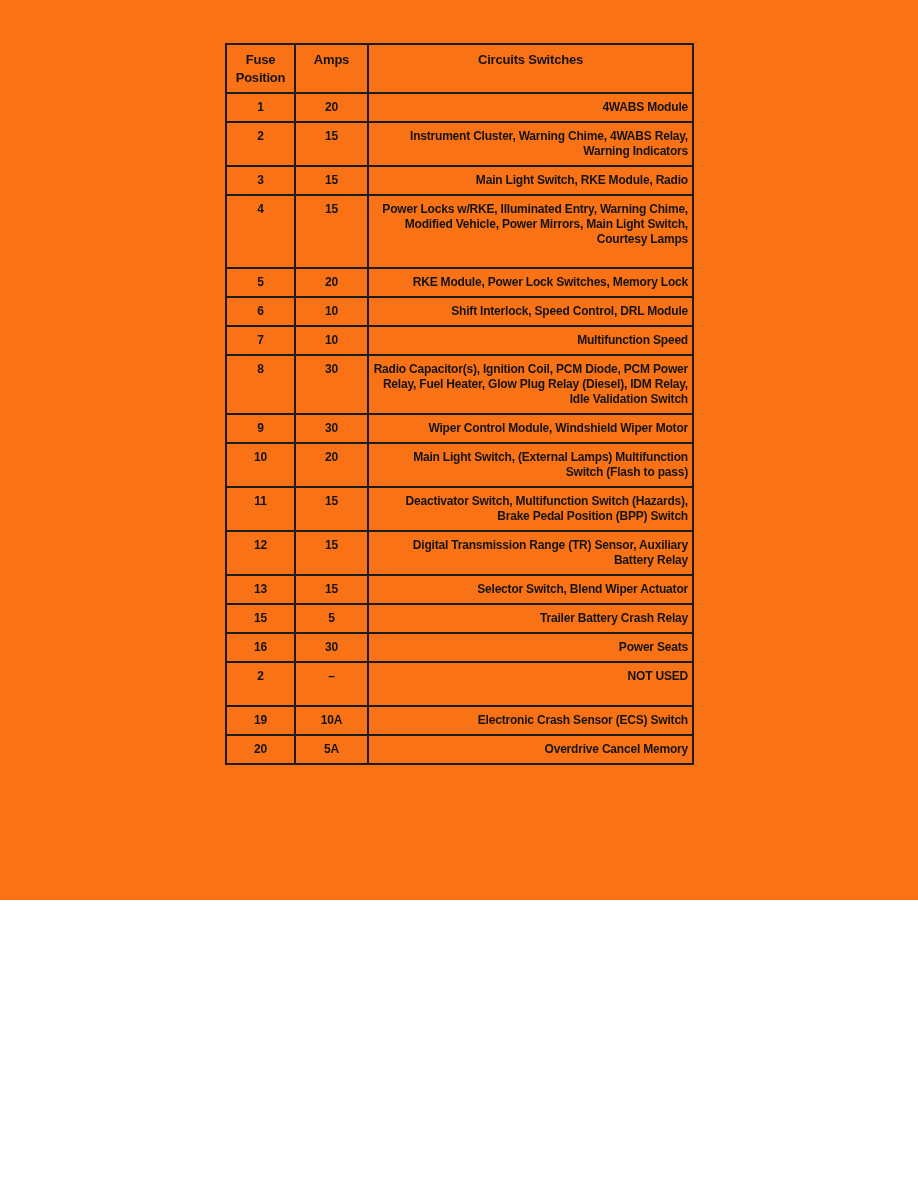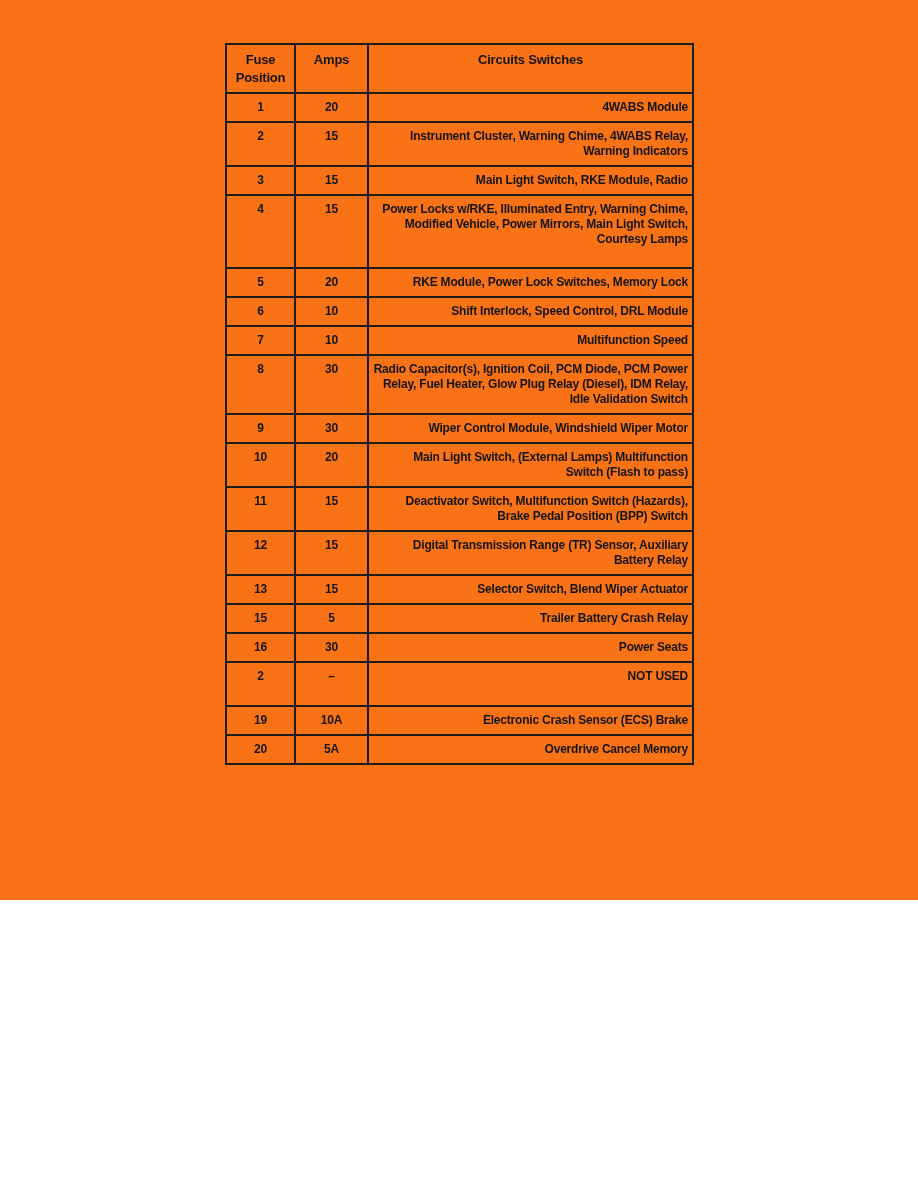--- a/index.html
+++ b/index.html
@@ -165,21 +165,21 @@
   <tr>
     <td class="col-pos">2</td>
     <td class="col-amps">–</td>
     <td class="col-circuits">NOT USED</td>
   </tr>
 
 
   <tr>
     <td class="col-pos">19</td>
     <td class="col-amps">10A</td>
-    <td class="col-circuits">Electronic Crash Sensor (ECS) Brake</td>
+    <td class="col-circuits">Electronic Crash Sensor (ECS) Switch</td>
   </tr>
 
   <tr>
     <td class="col-pos">20</td>
     <td class="col-amps">5A</td>
     <td class="col-circuits">Overdrive Cancel Memory</td>
   </tr>
 
 </tbody>
   </table>

